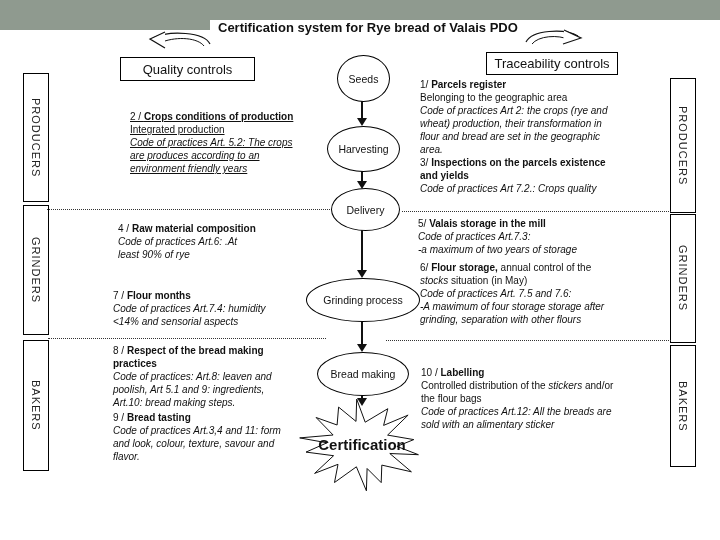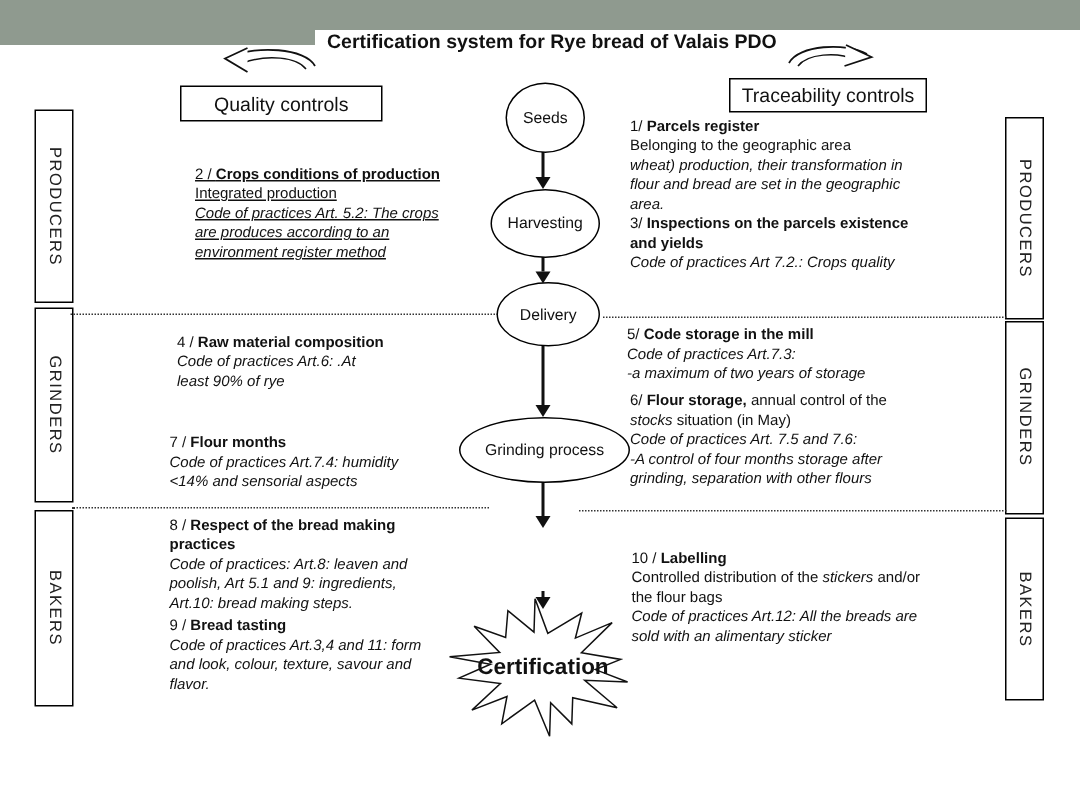--- a/index.html
+++ b/index.html
@@ -74,20 +74,21 @@
 
   <div class="dot" style="left:47px;top:209px;width:285px;"></div>
   <div class="dot" style="left:402px;top:211px;width:269px;"></div>
   <div class="dot" style="left:48px;top:338px;width:278px;"></div>
   <div class="dot" style="left:386px;top:340px;width:285px;"></div>
 
   <div class="ell" style="left:337px;top:55px;width:51px;height:45px;">Seeds</div>
   <div class="ell" style="left:327px;top:126px;width:71px;height:44px;">Harvesting</div>
   <div class="ell" style="left:331px;top:188px;width:67px;height:41px;text-align:right;">Delivery</div>
   <div class="ell" style="left:306px;top:278px;width:112px;height:42px;">Grinding process</div>
+  <div class="ell" style="left:317px;top:352px;width:90px;height:42px;">Bread making</div>
 
   <div class="shaft" style="left:361px;top:100px;height:18px;"></div>
   <div class="ahead" style="left:357px;top:118px;"></div>
   <div class="shaft" style="left:361px;top:170px;height:11px;"></div>
   <div class="ahead" style="left:357px;top:181px;"></div>
   <div class="shaft" style="left:361px;top:229px;height:41px;"></div>
   <div class="ahead" style="left:357px;top:270px;"></div>
   <div class="shaft" style="left:361px;top:320px;height:24px;"></div>
   <div class="ahead" style="left:357px;top:344px;"></div>
   <div class="shaft" style="left:361px;top:394px;height:4px;"></div>
@@ -96,21 +97,21 @@
   <svg id="starsvg">
     <polygon id="star-poly" fill="#fff" stroke="#111" stroke-width="1" points="356.7,399.1 365.2,422.2 387.8,408.7 383.6,425.4 408.1,415.1 387.6,435.1 413.8,439.6 396.9,446.4 418.4,454.7 389.8,453.5 411.4,471.8 381.8,465.1 381.2,482.6 367.1,468.5 366.4,490.8 356.4,466.8 334.5,482.5 338.0,464.3 314.6,473.4 333.6,455.7 306.0,452.1 327.0,442.8 299.7,437.9 333.1,435.0 316.1,417.5 337.1,425.0 338.6,407.1 356.0,421.4"></polygon>
   </svg>
   <div class="starlabel">Certification</div>
 
   <div class="block" style="left:130px;top:110px;text-decoration:underline;">
       <div class="tl"><span>2 / </span><span class="b">Crops conditions of production</span></div>
       <div class="tl"><span>Integrated production</span></div>
       <div class="tl"><span class="i">Code of practices Art. 5.2: The crops</span></div>
       <div class="tl"><span class="i">are produces according to an</span></div>
-      <div class="tl"><span class="i">environment register method</span></div>
+      <div class="tl"><span class="i">environment friendly years</span></div>
     </div>
   <div class="block" style="left:118px;top:222px;">
       <div class="tl"><span>4 / </span><span class="b">Raw material composition</span></div>
       <div class="tl"><span class="i">Code of practices Art.6: .At</span></div>
       <div class="tl"><span class="i">least 90% of rye</span></div>
     </div>
   <div class="block" style="left:113px;top:289px;">
       <div class="tl"><span>7 / </span><span class="b">Flour months</span></div>
       <div class="tl"><span class="i">Code of practices Art.7.4: humidity</span></div>
       <div class="tl"><span class="i">&lt;14% and sensorial aspects</span></div>
@@ -125,37 +126,38 @@
   <div class="block" style="left:113px;top:411px;">
       <div class="tl"><span>9 / </span><span class="b">Bread tasting</span></div>
       <div class="tl"><span class="i">Code of practices Art.3,4 and 11: form</span></div>
       <div class="tl"><span class="i">and look, colour, texture, savour and</span></div>
       <div class="tl"><span class="i">flavor.</span></div>
     </div>
 
   <div class="block" style="left:420px;top:78px;">
       <div class="tl"><span>1/ </span><span class="b">Parcels register</span></div>
       <div class="tl"><span>Belonging to the geographic area</span></div>
+      <div class="tl"><span class="i">Code of practices Art 2: the crops (rye and</span></div>
       <div class="tl"><span class="i">wheat) production, their transformation in</span></div>
       <div class="tl"><span class="i">flour and bread are set in the geographic</span></div>
       <div class="tl"><span class="i">area.</span></div>
       <div class="tl"><span>3/ </span><span class="b">Inspections on the parcels existence</span></div>
       <div class="tl"><span class="b">and yields</span></div>
       <div class="tl"><span class="i">Code of practices Art 7.2.: Crops quality</span></div>
     </div>
   <div class="block" style="left:418px;top:217px;">
-      <div class="tl"><span>5/ </span><span class="b">Code storage in the mill</span></div>
+      <div class="tl"><span>5/ </span><span class="b">Valais storage in the mill</span></div>
       <div class="tl"><span class="i">Code of practices Art.7.3:</span></div>
       <div class="tl"><span class="i">-a maximum of two years of storage</span></div>
     </div>
   <div class="block" style="left:420px;top:261px;">
       <div class="tl"><span>6/ </span><span class="b">Flour storage,</span><span> annual control of the</span></div>
       <div class="tl"><span class="i">stocks</span><span> situation (in May)</span></div>
       <div class="tl"><span class="i">Code of practices Art. 7.5 and 7.6:</span></div>
-      <div class="tl"><span class="i">-A control of four months storage after</span></div>
+      <div class="tl"><span class="i">-A mawimum of four storage storage after</span></div>
       <div class="tl"><span class="i">grinding, separation with other flours</span></div>
     </div>
   <div class="block" style="left:421px;top:366px;">
       <div class="tl"><span>10 / </span><span class="b">Labelling</span></div>
       <div class="tl"><span>Controlled distribution of the </span><span class="i">stickers</span><span> and/or</span></div>
       <div class="tl"><span>the flour bags</span></div>
       <div class="tl"><span class="i">Code of practices Art.12: All the breads are</span></div>
       <div class="tl"><span class="i">sold with an alimentary sticker</span></div>
     </div>
 

